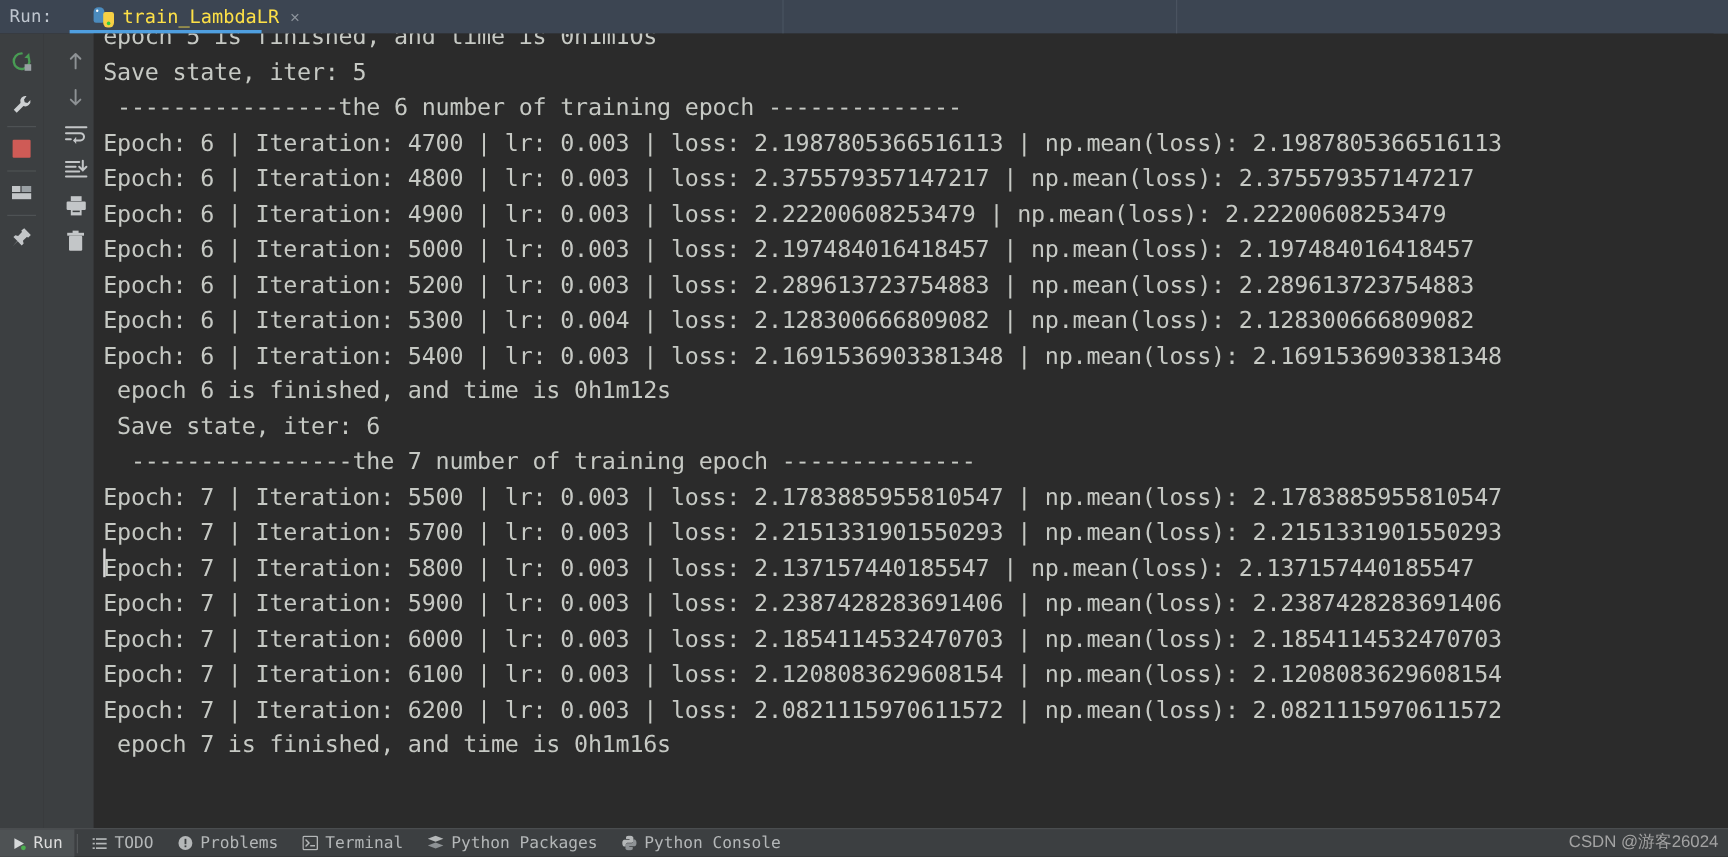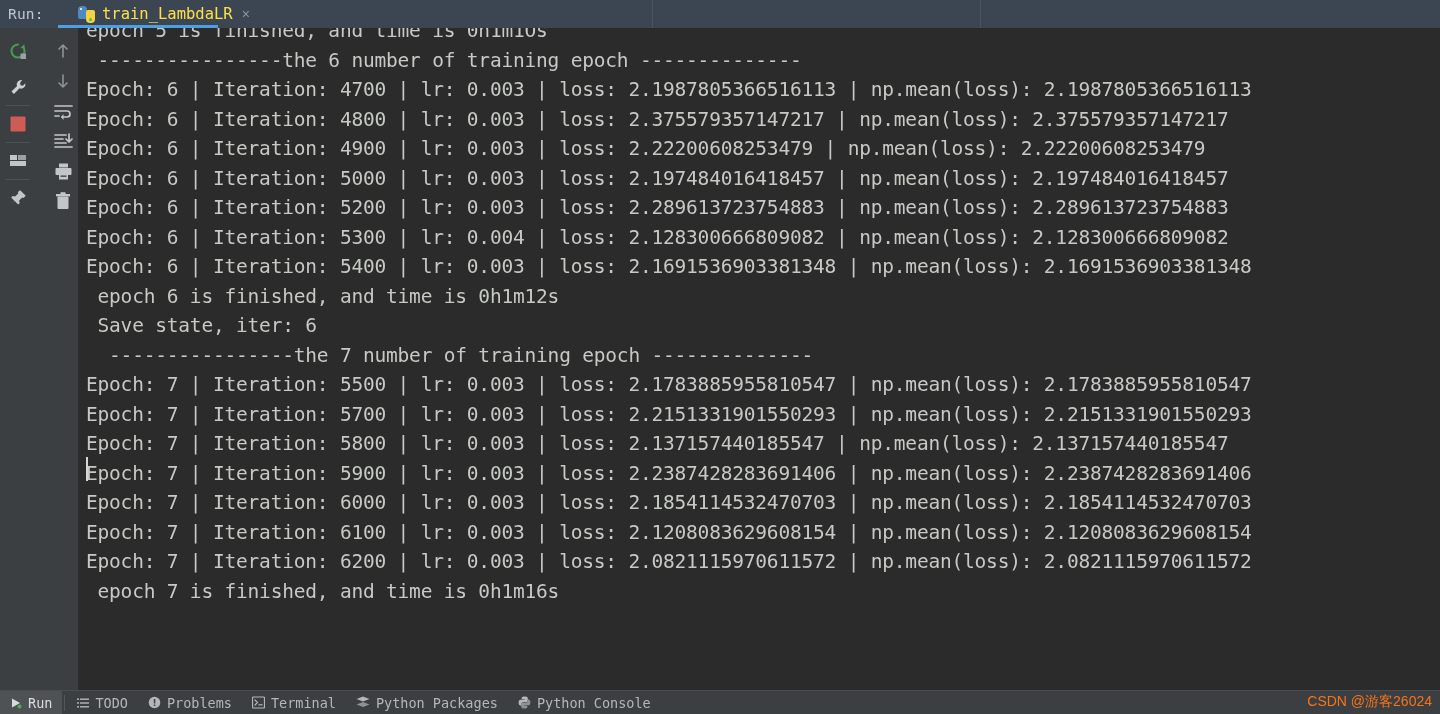--- a/index.html
+++ b/index.html
@@ -87,21 +87,21 @@
   .bitem {
     display:flex; align-items:center; height:24px; padding:4px 10px;
     color:#b4b7b8; font-size:13.5px;
     font-family:"DejaVu Sans Mono","Liberation Mono",monospace;
     cursor:pointer; white-space:nowrap;
   }
   .bitem.active { background:#4e5254; color:#ddd; }
   .bicon { margin-right:6px; display:inline-flex; align-items:center; }
   .watermark {
     position:absolute; right:8px; top:2px;
-    color:#f97316; font-size:14px;
+    color:#a3a3a3; font-size:14px;
     font-family:"Liberation Sans","DejaVu Sans",sans-serif;
   }
   .bsep { width:1px; height:16px; background:#545759; margin:0 2px; }
 </style>
 </head>
 <body>
 
 <div id="app">
 
   <div class="topbar">
@@ -192,20 +192,21 @@
         <rect x="4.5" y="5.5" width="11" height="12.5" rx="1" fill="#c3c6c8"></rect>
         <rect x="3" y="3" width="14" height="2.4" fill="#c3c6c8"></rect>
         <rect x="7.5" y="1.2" width="5" height="2" fill="#c3c6c8"></rect>
       </svg>
     </div>
   </div>
 
   <div class="console">
     <div class="console-inner">
       <div class="cline first">epoch 5 is finished, and time is 0h1m1Os</div>
+      <div class="cline">Save state, iter: 5</div>
       <div class="cline"> ----------------the 6 number of training epoch --------------</div>
       <div class="cline">Epoch: 6 | Iteration: 4700 | lr: 0.003 | loss: 2.1987805366516113 | np.mean(loss): 2.1987805366516113</div>
       <div class="cline">Epoch: 6 | Iteration: 4800 | lr: 0.003 | loss: 2.375579357147217 | np.mean(loss): 2.375579357147217</div>
       <div class="cline">Epoch: 6 | Iteration: 4900 | lr: 0.003 | loss: 2.22200608253479 | np.mean(loss): 2.22200608253479</div>
       <div class="cline">Epoch: 6 | Iteration: 5000 | lr: 0.003 | loss: 2.197484016418457 | np.mean(loss): 2.197484016418457</div>
       <div class="cline">Epoch: 6 | Iteration: 5200 | lr: 0.003 | loss: 2.289613723754883 | np.mean(loss): 2.289613723754883</div>
       <div class="cline">Epoch: 6 | Iteration: 5300 | lr: 0.004 | loss: 2.128300666809082 | np.mean(loss): 2.128300666809082</div>
       <div class="cline">Epoch: 6 | Iteration: 5400 | lr: 0.003 | loss: 2.1691536903381348 | np.mean(loss): 2.1691536903381348</div>
       <div class="cline"> epoch 6 is finished, and time is 0h1m12s</div>
       <div class="cline"> Save state, iter: 6</div>

